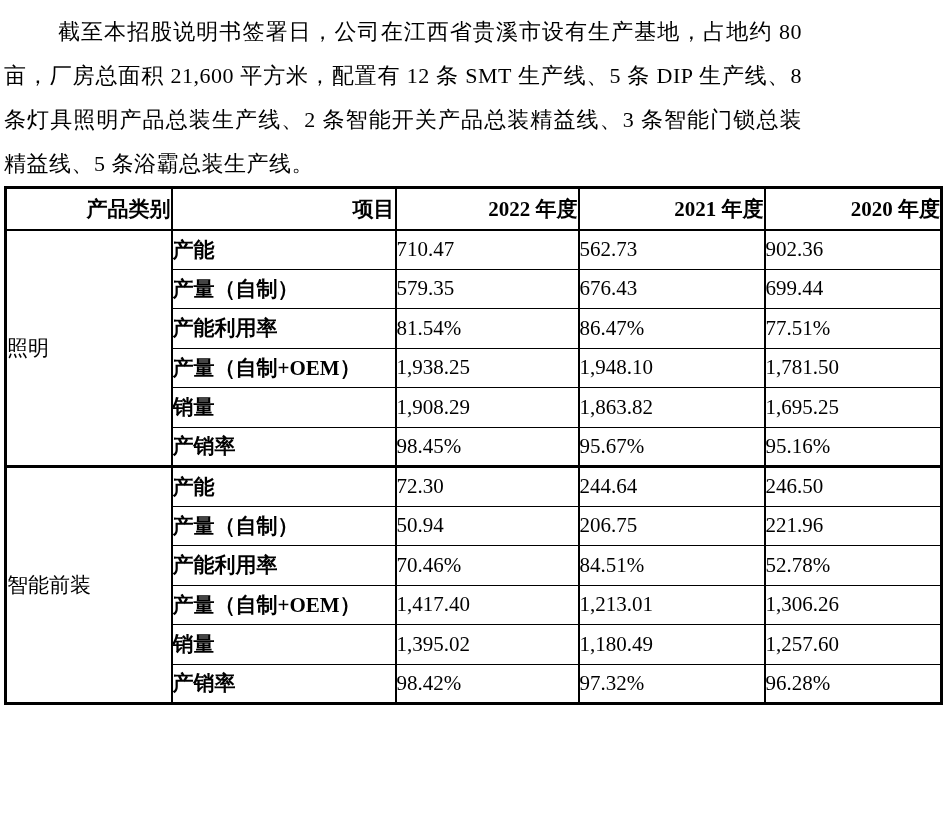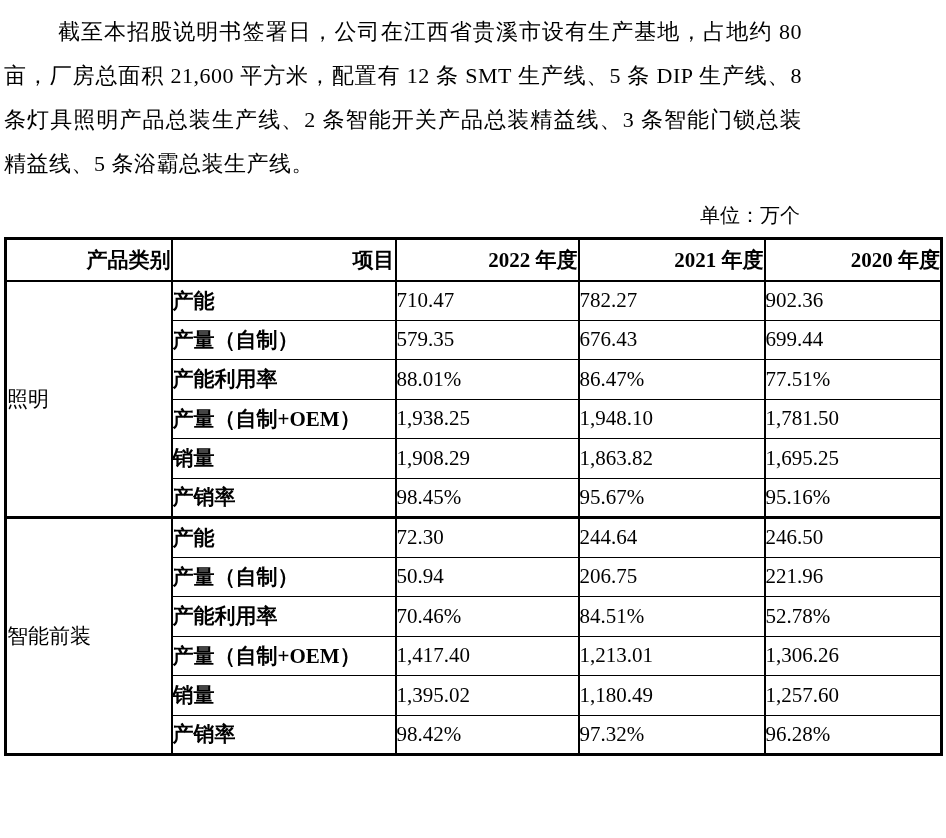--- a/index.html
+++ b/index.html
@@ -64,21 +64,20 @@
   tr.sec-divider td { border-top: 3px solid #000; }
 </style>
 </head>
 <body>
 
 <div class="doc">
 
   <p class="para">截至本招股说明书签署日，公司在江西省贵溪市设有生产基地，占地约 80 亩，厂房总面积 21,600 平方米，配置有 12 条 SMT 生产线、5 条 DIP 生产线、8 条灯具照明产品总装生产线、2 条智能开关产品总装精益线、3 条智能门锁总装精益线、5 条浴霸总装生产线。</p>
 
 
-  <div class="unit-line">单位：万个</div>
 
   <table class="prod">
     <colgroup>
       <col style="width:166px">
       <col style="width:224px">
       <col style="width:183px">
       <col style="width:186px">
       <col style="width:177px">
     </colgroup>
     <thead>
@@ -89,32 +88,32 @@
         <th>2021 年度</th>
         <th>2020 年度</th>
       </tr>
     </thead>
     <tbody>
 
       <tr>
         <td class="cat" rowspan="6">照明</td>
         <td class="item">产能</td>
         <td class="num">710.47</td>
-        <td class="num">782.27</td>
+        <td class="num">562.73</td>
         <td class="num">902.36</td>
       </tr>
       <tr>
         <td class="item">产量（自制）</td>
         <td class="num">579.35</td>
         <td class="num">676.43</td>
         <td class="num">699.44</td>
       </tr>
       <tr>
         <td class="item">产能利用率</td>
-        <td class="num">88.01%</td>
+        <td class="num">81.54%</td>
         <td class="num">86.47%</td>
         <td class="num">77.51%</td>
       </tr>
       <tr>
         <td class="item">产量（自制+OEM）</td>
         <td class="num">1,938.25</td>
         <td class="num">1,948.10</td>
         <td class="num">1,781.50</td>
       </tr>
       <tr>

